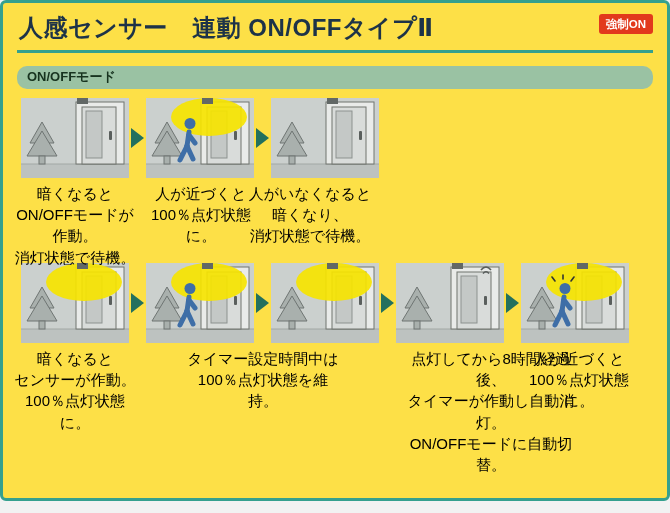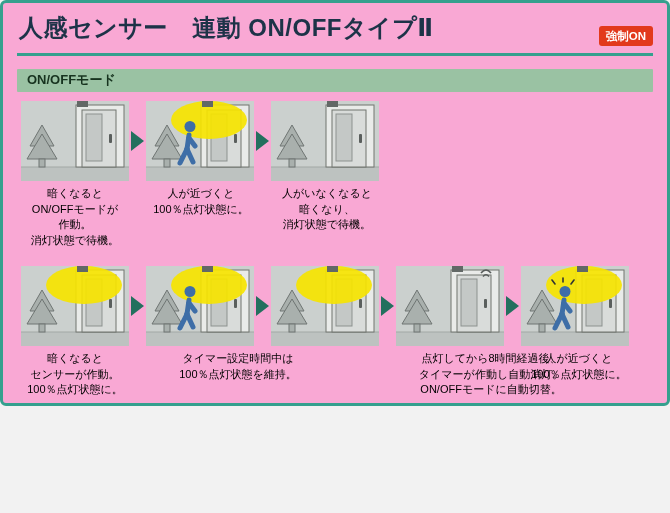--- a/index.html
+++ b/index.html
@@ -1,62 +1,62 @@
 <!DOCTYPE html>
 <html><head>
 <meta charset="utf-8">
 <style>
   html,body{margin:0;padding:0;background:#f2f2f2;}
   body{font-family:"Liberation Sans","DejaVu Sans",sans-serif;}
   .sheet{
     box-sizing:border-box;
-    width:670px;height:406px;
-    background:#f9a8d4;
+    width:670px;height:501px;
+    background:#fde047;
     border:3px solid #35a08e;
     border-radius:6px;
     overflow:hidden;
     position:relative;
   }
   .titlebar{
     display:flex;align-items:flex-start;justify-content:space-between;
     margin:11px 14px 0 16px;
   }
   .title{
     font-size:24px;font-weight:bold;color:#1d3348;letter-spacing:.5px;line-height:1.2;
   }
   .badge{
     background:#e2391c;color:#fff;font-size:11.5px;font-weight:bold;
-    border-radius:3px;padding:2.5px 7px;margin-top:12px;white-space:nowrap;
+    border-radius:3px;padding:2.5px 7px;margin-top:0;white-space:nowrap;
   }
   .rule{height:3px;background:#35a08e;margin:7px 14px 0 14px;}
   .intro{
     margin:9px 16px 0 16px;font-size:14.5px;color:#121212;line-height:1.55;
     white-space:pre-line;
   }
   .mode-bar{
-    margin:13px 14px 0 14px;background:#9ac2a3;border-radius:1px;
+    margin:13px 14px 0 14px;background:#9ac2a3;border-radius:10px;
     font-size:13px;font-weight:bold;color:#17331f;padding:3px 10px;line-height:1.3;
   }
   .scene-row{
     display:flex;align-items:center;margin:9px 0 0 18px;
   }
   .panel{width:108px;height:80px;flex:0 0 auto;}
   .panel svg{display:block;}
   .arrow{
     flex:0 0 auto;width:0;height:0;margin:0 2px;
     border-left:13px solid #23705e;
     border-top:10px solid transparent;
     border-bottom:10px solid transparent;
   }
   .cap-band{position:relative;}
   .band-1{height:76px;}
   .band-2{height:64px;}
   .cap{
     position:absolute;top:5px;text-align:center;
-    font-size:11px;line-height:1.42;color:#000;white-space:pre-line;
+    font-size:15px;line-height:1.42;color:#000;white-space:pre-line;
   }
 </style>
 </head>
 <body>
 
 <div class="sheet">
 
   <div class="titlebar">
     <div class="title">人感センサー　連動 ON/OFFタイプⅡ</div>
     <div class="badge">強制ON</div>
@@ -130,21 +130,21 @@
       </div>
   </div>
 
   <div class="cap-band band-1">
     <div class="cap" style="left:7px;width:130px">暗くなると
 ON/OFFモードが
 作動。
 消灯状態で待機。</div>
     <div class="cap" style="left:133px;width:130px">人が近づくと
 100％点灯状態に。</div>
-    <div class="cap" style="left:259px;width:130px">人がいなくなると
+    <div class="cap" style="left:242px;width:130px">人がいなくなると
 暗くなり、
 消灯状態で待機。</div>
   </div>
 
 
   <div class="scene-row">
     <div class="panel">
         <svg viewBox="0 0 108 80" width="108" height="80">
           <rect width="108" height="80" fill="#cbd0ce"></rect>
           <rect y="66" width="108" height="14" fill="#bdc2c0"></rect>
@@ -259,21 +259,21 @@
             <line x1="50" y1="18" x2="53" y2="14"></line>
           </g>
         </svg>
       </div>
   </div>
 
   <div class="cap-band band-2">
     <div class="cap" style="left:7px;width:130px">暗くなると
 センサーが作動。
 100％点灯状態に。</div>
-    <div class="cap" style="left:155px;width:160px">タイマー設定時間中は
+    <div class="cap" style="left:180px;width:160px">タイマー設定時間中は
 100％点灯状態を維持。</div>
     <div class="cap" style="left:398px;width:180px">点灯してから8時間経過後、
 タイマーが作動し自動消灯。
 ON/OFFモードに自動切替。</div>
     <div class="cap" style="left:511px;width:130px">人が近づくと
 100％点灯状態に。</div>
   </div>
 
 </div>
 

